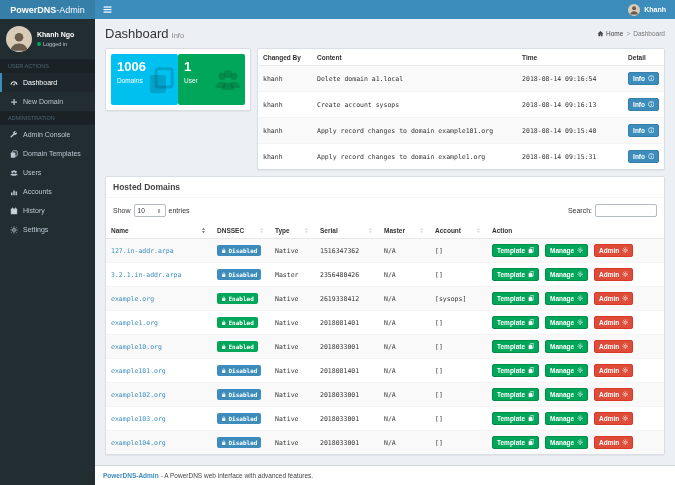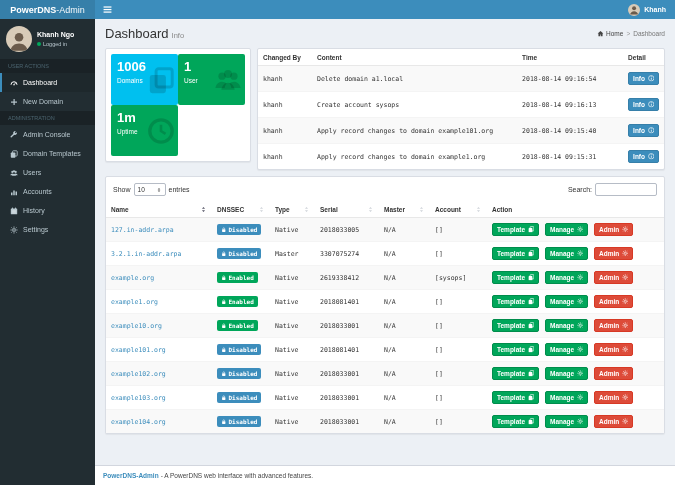--- a/index.html
+++ b/index.html
@@ -290,27 +290,20 @@
                 <use href="#i-clone"></use>
               </svg>
           </div>
           <div class="small-box sb-green">
             <div class="sb-val">1</div>
             <div class="sb-lab">User</div>
             <svg class="ic sb-ic">
                 <use href="#i-users"></use>
               </svg>
           </div>
-          <div class="small-box sb-green">
-            <div class="sb-val">1m</div>
-            <div class="sb-lab">Uptime</div>
-            <svg class="ic sb-ic">
-                <use href="#i-clock"></use>
-              </svg>
-          </div>
         </div>
       </section>
 
       <section class="box box-history">
         <table class="tbl-hist">
           <colgroup>
               <col style="width:54px">
               <col>
               <col style="width:106px">
               <col style="width:34px">
@@ -378,20 +371,21 @@
                     </svg>
                   </button>
     </td>
   </tr>
 </tbody>
         </table>
       </section>
     </div>
 
     <section class="box">
+      <div class="box-header">Hosted Domains</div>
       <div class="controls">
         <div class="length">
           <span>Show</span>
           <span class="fake-select">
               <span>10</span>
               <svg class="ic">
                 <use href="#i-sort"></use>
               </svg>
             </span>
           <span>entries</span>
@@ -467,21 +461,21 @@
         <tbody id="domains-body">
   <tr>
     <td><a class="domain-link">127.in-addr.arpa</a></td>
     <td><span class="badge badge-blue">
                   <svg class="ic">
                     <use href="#i-lock"></use>
                   </svg>
                   <span>Disabled</span>
                 </span></td>
     <td>Native</td>
-    <td>2018033005</td>
+    <td>1516347362</td>
     <td>N/A</td>
     <td>[]</td>
     <td>
       <button class="btn btn-green">
                   <span>Template</span>
                   <svg class="ic">
                     <use href="#i-clone"></use>
                   </svg>
                 </button>
       <button class="btn btn-green">
@@ -501,21 +495,21 @@
 
   <tr>
     <td><a class="domain-link">3.2.1.in-addr.arpa</a></td>
     <td><span class="badge badge-blue">
                   <svg class="ic">
                     <use href="#i-lock"></use>
                   </svg>
                   <span>Disabled</span>
                 </span></td>
     <td>Master</td>
-    <td>3307075274</td>
+    <td>2356480426</td>
     <td>N/A</td>
     <td>[]</td>
     <td>
       <button class="btn btn-green">
                   <span>Template</span>
                   <svg class="ic">
                     <use href="#i-clone"></use>
                   </svg>
                 </button>
       <button class="btn btn-green">

